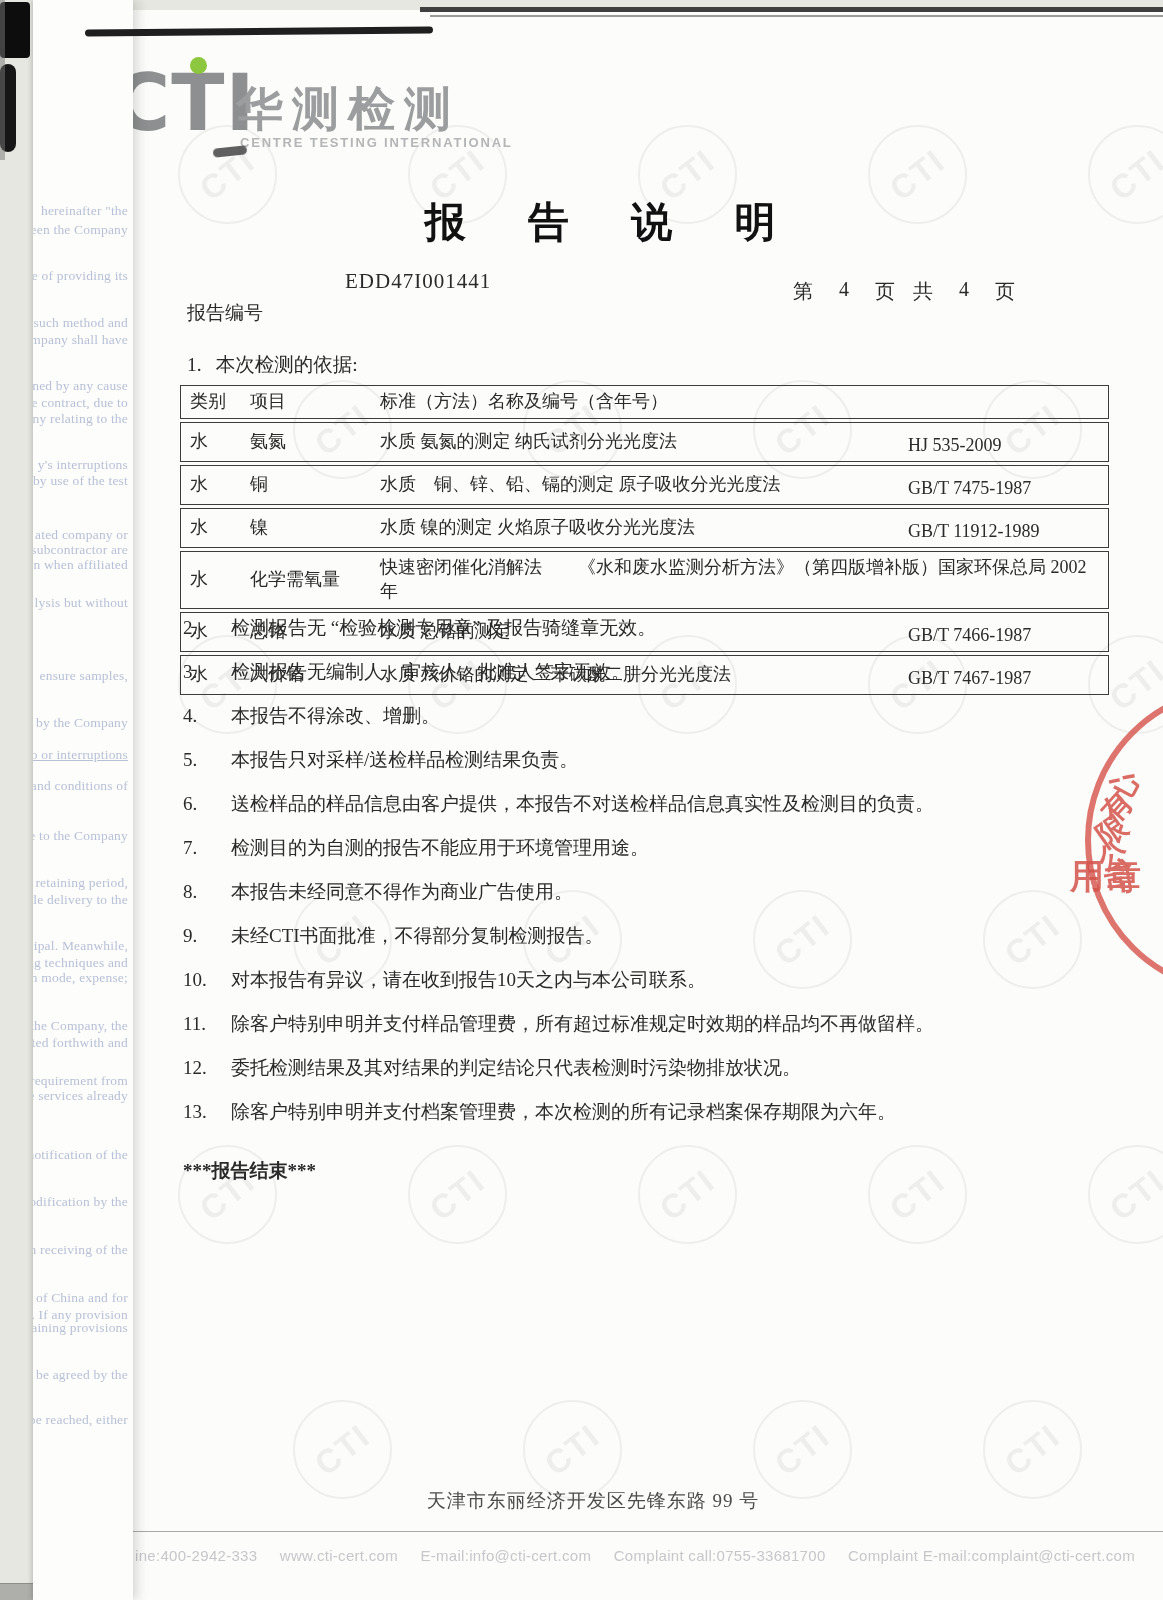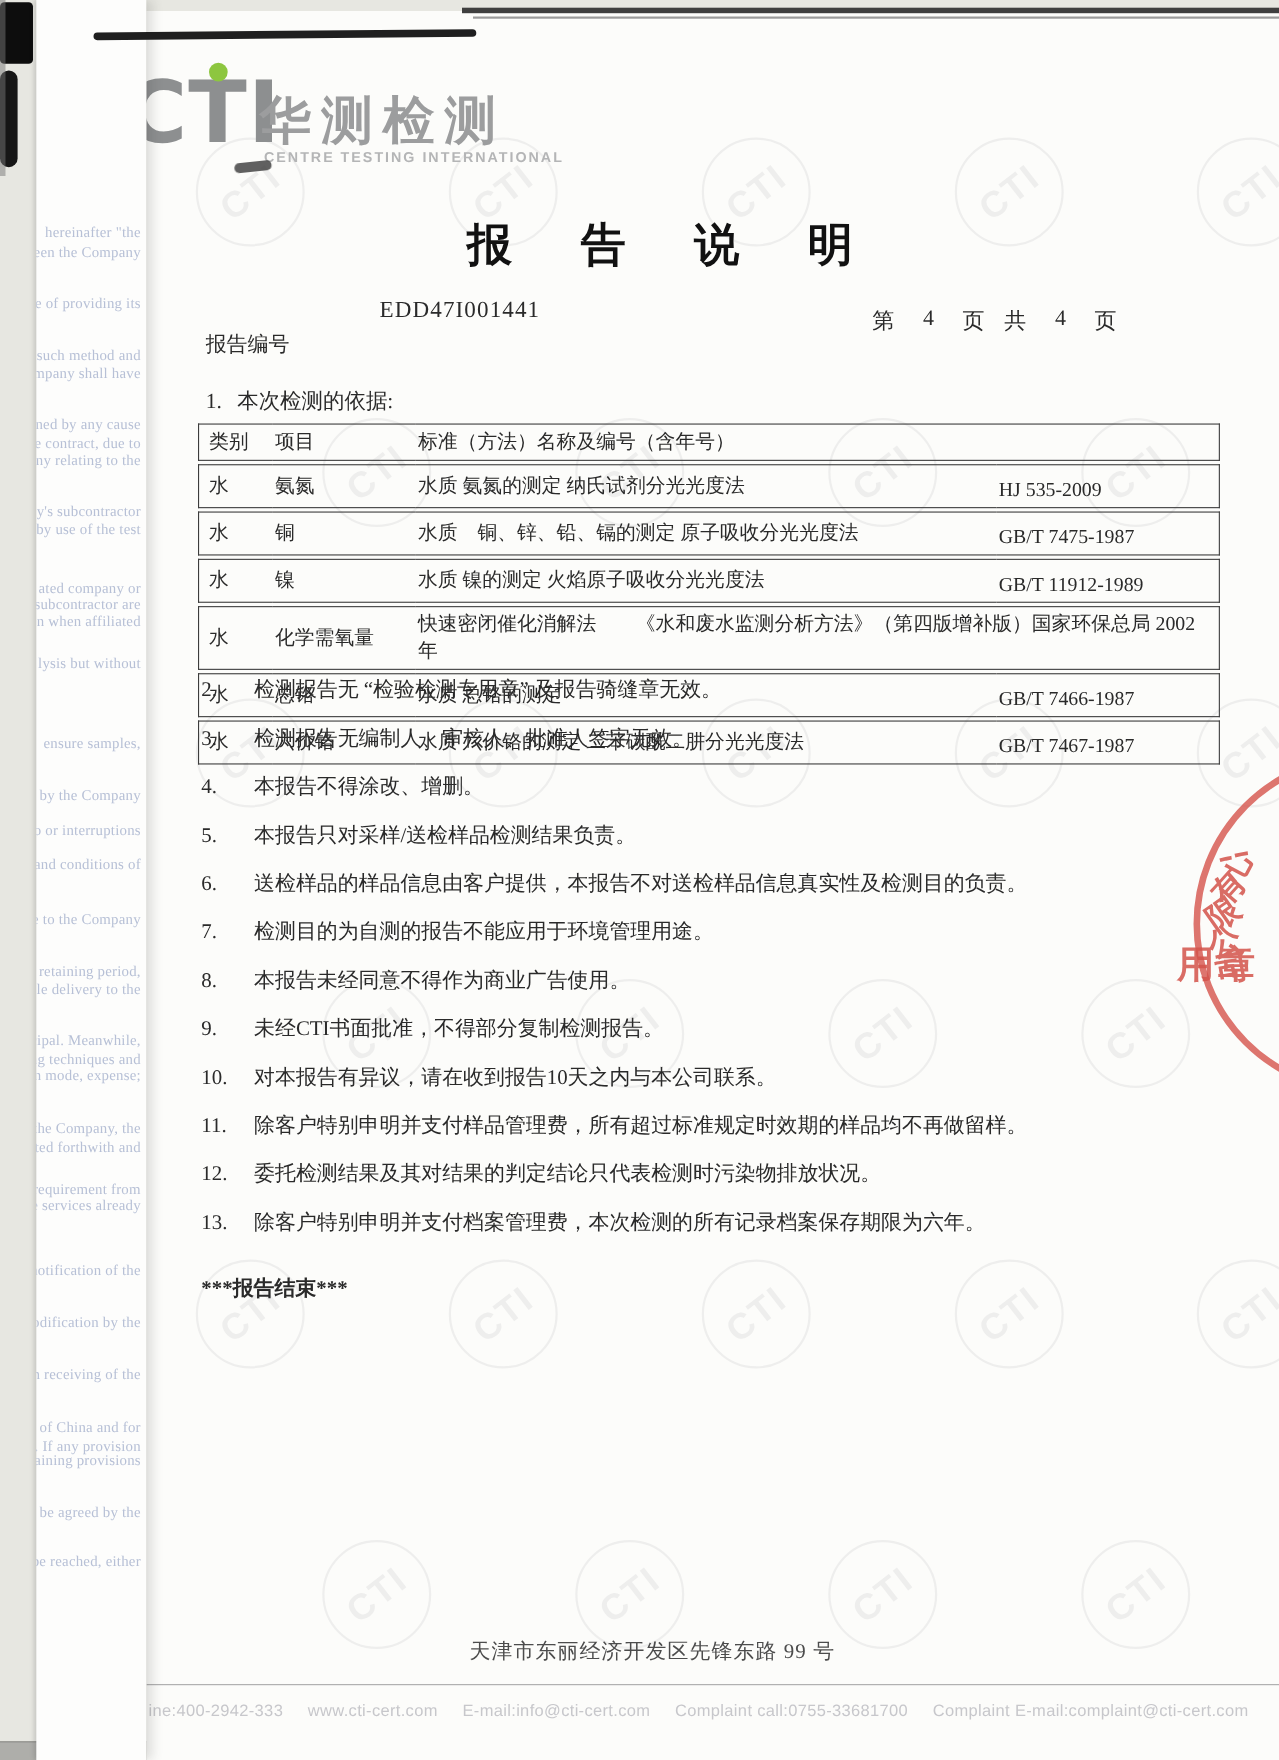--- a/index.html
+++ b/index.html
@@ -94,29 +94,29 @@
 
 <div id="fold-page">
     <div class="frag" style="top: 203px;">hereinafter "the</div>
     <div class="frag" style="top: 222px;">een the Company</div>
     <div class="frag" style="top: 268px;">e of providing its</div>
     <div class="frag" style="top: 315px;">such method and</div>
     <div class="frag" style="top: 332px;">mpany shall have</div>
     <div class="frag" style="top: 378px;">ned by any cause</div>
     <div class="frag" style="top: 395px;">e contract, due to</div>
     <div class="frag" style="top: 411px; text-align: right;">ny relating to the</div>
-    <div class="frag" style="top: 457px;">y's subcontractor</div>
+    <div class="frag" style="top: 457px;">y's interruptions</div>
     <div class="frag" style="top: 473px;">by use of the test</div>
     <div class="frag" style="top: 527px;">ated company or</div>
     <div class="frag" style="top: 542px;">subcontractor are</div>
     <div class="frag" style="top: 557px;">n when affiliated</div>
     <div class="frag" style="top: 595px;">lysis but without</div>
     <div class="frag" style="top: 668px;">ensure samples,</div>
     <div class="frag" style="top: 715px;">by the Company</div>
-    <div class="frag" style="top: 747px;">o or interruptions</div>
+    <div class="frag" style="top: 747px; text-decoration: underline;">o or interruptions</div>
     <div class="frag" style="top: 778px;">and conditions of</div>
     <div class="frag" style="top: 828px;">e to the Company</div>
     <div class="frag" style="top: 875px;">of retaining period,</div>
     <div class="frag" style="top: 892px;">ble delivery to the</div>
     <div class="frag" style="top: 938px;">cipal. Meanwhile,</div>
     <div class="frag" style="top: 955px;">ng techniques and</div>
     <div class="frag" style="top: 970px;">on mode, expense;</div>
     <div class="frag" style="top: 1018px;">the Company, the</div>
     <div class="frag" style="top: 1035px;">sted forthwith and</div>
     <div class="frag" style="top: 1073px;">requirement from</div>

